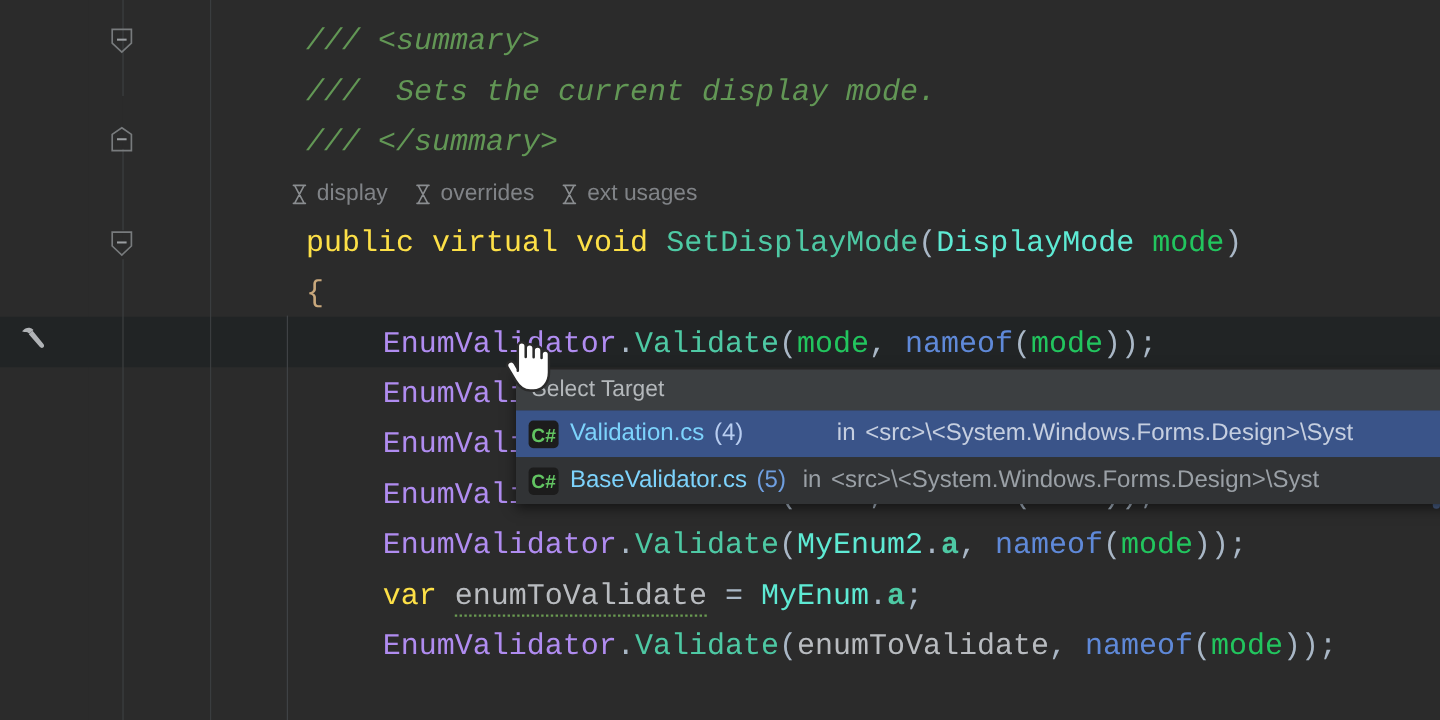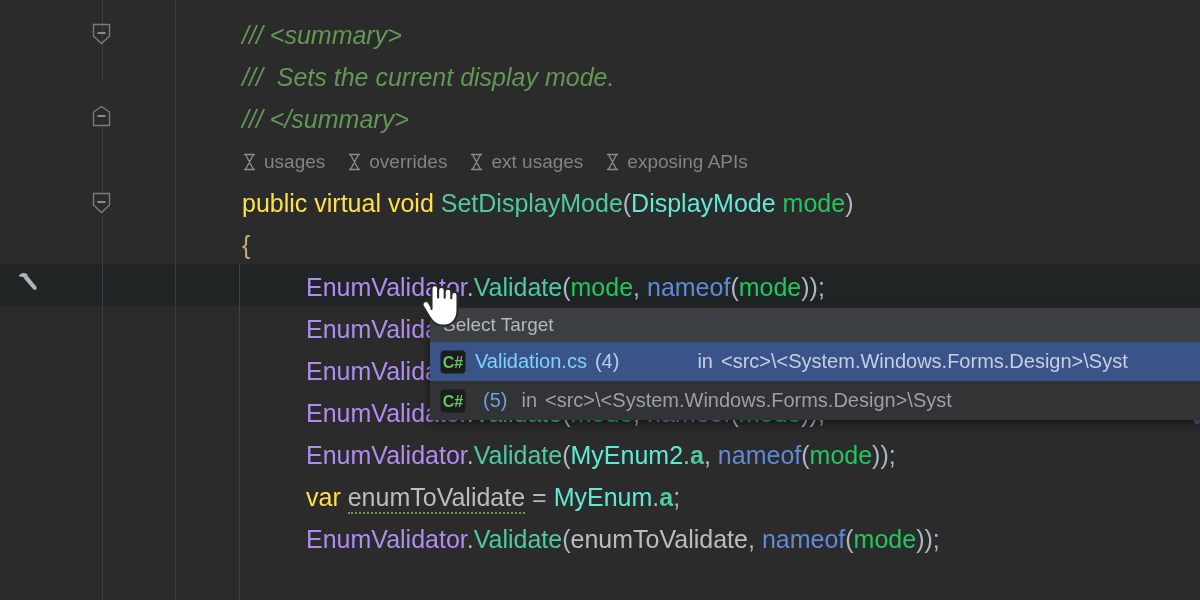--- a/index.html
+++ b/index.html
@@ -61,23 +61,23 @@
   
   .hammer-icon {
     position: absolute;
     left: 14px;
     width: 28px; height: 28px;
   }
 
   
   .code {
     position: absolute;
-    left: 0; top: 0;
+    left: 13px; top: 0;
     width: 952px; height: 600px;
-    font-family: Liberation Sans, sans-serif;
+    font-family: Liberation Mono, monospace;
     font-size: 25px;
     line-height: 42px;
     white-space: pre;
   }
   .line {
     position: absolute;
     left: 242px;
     height: 42px;
     white-space: pre;
   }
@@ -237,45 +237,37 @@
 
   <div class="code" id="code-layer"><div class="line" style="top: 14px;"><span class="t-doc">/// </span><span class="t-doctag">&lt;summary&gt;</span></div><div class="line" style="top: 56px;"><span class="t-doc">///  Sets the current display mode.</span></div><div class="line" style="top: 98px;"><span class="t-doc">/// </span><span class="t-doctag">&lt;/summary&gt;</span></div><div class="line" style="top: 182px;"><span class="t-kw">public</span><span class="t-plain"> </span><span class="t-kw">virtual</span><span class="t-plain"> </span><span class="t-kw">void</span><span class="t-plain"> </span><span class="t-method">SetDisplayMode</span><span class="t-punct">(</span><span class="t-type">DisplayMode</span><span class="t-plain"> </span><span class="t-param">mode</span><span class="t-punct">)</span></div><div class="line" style="top: 224px;"><span class="t-brace">{</span></div><div class="line indent1" style="top: 266px;"><span class="t-class">EnumValidator</span><span class="t-punct">.</span><span class="t-method">Validate</span><span class="t-punct">(</span><span class="t-param">mode</span><span class="t-punct">, </span><span class="t-nameof">nameof</span><span class="t-punct">(</span><span class="t-param">mode</span><span class="t-punct">));</span></div><div class="line indent1" style="top: 308px;"><span class="t-class">EnumValidator</span><span class="t-punct">.</span><span class="t-method">Validate</span><span class="t-punct">(</span><span class="t-param">mode</span><span class="t-punct">, </span><span class="t-nameof">nameof</span><span class="t-punct">(</span><span class="t-param">mode</span><span class="t-punct">));</span></div><div class="line indent1" style="top: 350px;"><span class="t-class">EnumValidator</span><span class="t-punct">.</span><span class="t-method">Validate</span><span class="t-punct">(</span><span class="t-param">mode</span><span class="t-punct">, </span><span class="t-nameof">nameof</span><span class="t-punct">(</span><span class="t-param">mode</span><span class="t-punct">));</span></div><div class="line indent1" style="top: 392px;"><span class="t-class">EnumValidator</span><span class="t-punct">.</span><span class="t-method">Validate</span><span class="t-punct">(</span><span class="t-param">mode</span><span class="t-punct">, </span><span class="t-nameof">nameof</span><span class="t-punct">(</span><span class="t-param">mode</span><span class="t-punct">));</span></div><div class="line indent1" style="top: 434px;"><span class="t-class">EnumValidator</span><span class="t-punct">.</span><span class="t-method">Validate</span><span class="t-punct">(</span><span class="t-type">MyEnum2</span><span class="t-punct">.</span><span class="t-enummem">a</span><span class="t-punct">, </span><span class="t-nameof">nameof</span><span class="t-punct">(</span><span class="t-param">mode</span><span class="t-punct">));</span></div><div class="line indent1" style="top: 476px;"><span class="t-kw">var</span><span class="t-plain"> </span><span class="t-local squiggle-dotted">enumToValidate</span><span class="t-punct"> = </span><span class="t-type">MyEnum</span><span class="t-punct">.</span><span class="t-enummem">a</span><span class="t-punct">;</span></div><div class="line indent1" style="top: 518px;"><span class="t-class">EnumValidator</span><span class="t-punct">.</span><span class="t-method">Validate</span><span class="t-punct">(</span><span class="t-local">enumToValidate</span><span class="t-punct">, </span><span class="t-nameof">nameof</span><span class="t-punct">(</span><span class="t-param">mode</span><span class="t-punct">));</span></div></div>
 
   <div class="codevision" id="codevision" style="top: 146px;">
       <div class="cv-item">
         <span>
           <svg class="hourglass" width="15" height="18" viewBox="0 0 15 18">
             <path d="M2.5 1.5 H12.5 M2.5 16.5 H12.5 M3.5 1.5 L11.5 16.5 M11.5 1.5 L3.5 16.5" fill="none" stroke="#8a8d90" stroke-width="1.35" stroke-linecap="round"></path>
           </svg>
         </span>
-        <span class="cv-label">usages</span>
+        <span class="cv-label">display</span>
       </div>
       <div class="cv-item">
         <span>
           <svg class="hourglass" width="15" height="18" viewBox="0 0 15 18">
             <path d="M2.5 1.5 H12.5 M2.5 16.5 H12.5 M3.5 1.5 L11.5 16.5 M11.5 1.5 L3.5 16.5" fill="none" stroke="#8a8d90" stroke-width="1.35" stroke-linecap="round"></path>
           </svg>
         </span>
         <span class="cv-label">overrides</span>
       </div>
       <div class="cv-item">
         <span>
           <svg class="hourglass" width="15" height="18" viewBox="0 0 15 18">
             <path d="M2.5 1.5 H12.5 M2.5 16.5 H12.5 M3.5 1.5 L11.5 16.5 M11.5 1.5 L3.5 16.5" fill="none" stroke="#8a8d90" stroke-width="1.35" stroke-linecap="round"></path>
           </svg>
         </span>
         <span class="cv-label">ext usages</span>
-      </div>
-      <div class="cv-item">
-        <span>
-          <svg class="hourglass" width="15" height="18" viewBox="0 0 15 18">
-            <path d="M2.5 1.5 H12.5 M2.5 16.5 H12.5 M3.5 1.5 L11.5 16.5 M11.5 1.5 L3.5 16.5" fill="none" stroke="#8a8d90" stroke-width="1.35" stroke-linecap="round"></path>
-          </svg>
-        </span>
-        <span class="cv-label">exposing APIs</span>
       </div>
     </div>
 
   <div class="editor-scrollbar" style="top:322px; height:102px;"></div>
 
 </div>
 
 <div id="select-target-popup">
   <div class="popup-title">Select Target</div>
   <div class="popup-list" id="popup-list">
@@ -292,20 +284,21 @@
         <span class="row-in">in</span>
         <span class="row-path">&lt;src&gt;\&lt;System.Windows.Forms.Design&gt;\Syst</span>
       </div>
       <div class="popup-row">
         <span>
           <svg class="cs-icon" viewBox="0 0 26 24">
             <rect x="0.5" y="0.5" width="25" height="23" rx="4" fill="#1c1c1c"></rect>
             <text x="13" y="18" font-family="'Liberation Sans', sans-serif" font-size="16" font-weight="bold" fill="#62c462" text-anchor="middle">C#</text>
           </svg>
         </span>
+        <span class="row-name">BaseValidator.cs</span>
         <span class="row-count">(5)</span>
         <span class="row-gap" style="width: 6px;"></span>
         <span class="row-in">in</span>
         <span class="row-path">&lt;src&gt;\&lt;System.Windows.Forms.Design&gt;\Syst</span>
       </div>
     </div>
 </div>
 
 <div id="mouse-cursor" style="left: 419px; top: 279px;">
   <svg width="40" height="50" viewBox="0 0 40 50">

